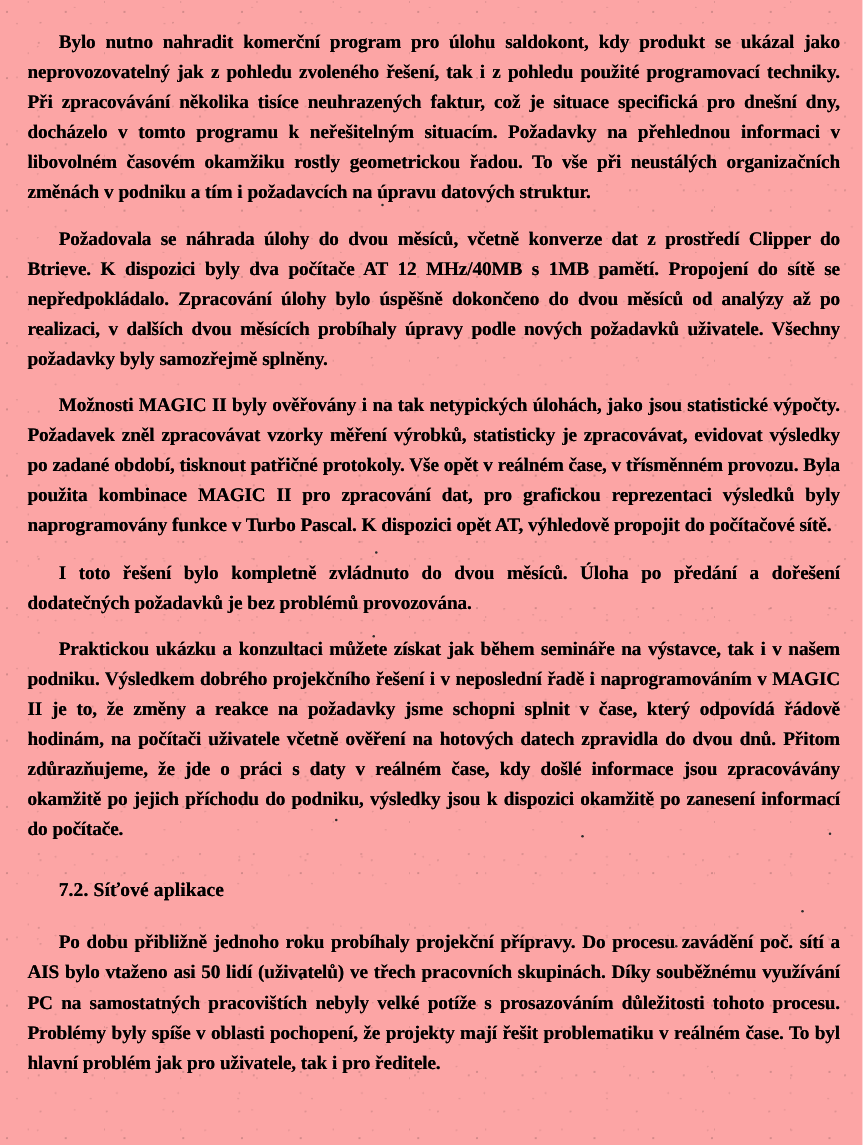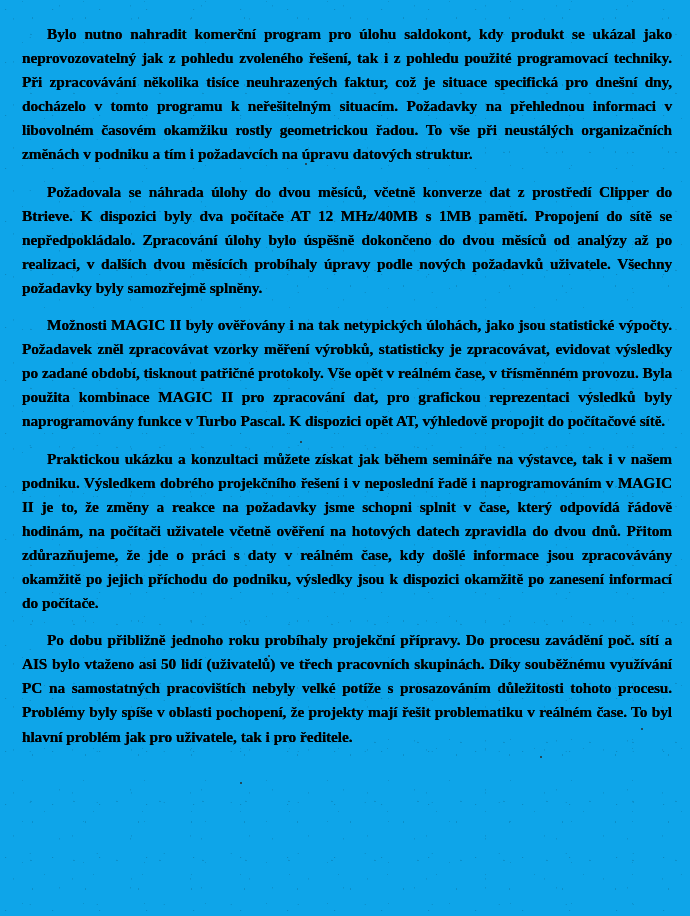--- a/index.html
+++ b/index.html
@@ -6,21 +6,21 @@
   html, body {
     margin: 0;
     padding: 0;
     background: #ffffff;
   }
 
   #page {
     position: relative;
     width: 690px;
     height: 916px;
-    background: #0ea5e9;
+    background: #fca5a5;
     overflow: hidden;
     font-family: "Liberation Serif", "DejaVu Serif", serif;
     color: #000000;
   }
 
   
   #scan-noise {
     position: absolute;
     inset: 0;
     pointer-events: none;
@@ -88,24 +88,26 @@
 <div id="page">
 
   <div id="text-block">
 
     <p class="para">Bylo nutno nahradit komerční program pro úlohu saldokont, kdy produkt se ukázal jako neprovozovatelný jak z pohledu zvoleného řešení, tak i z pohledu použité programovací techniky. Při zpracovávání několika tisíce neuhrazených faktur, což je situace specifická pro dnešní dny, docházelo v tomto programu k neřešitelným situacím. Požadavky na přehlednou informaci v libovolném časovém okamžiku rostly geometrickou řadou. To vše při neustálých organizačních změnách v podniku a tím i požadavcích na úpravu datových struktur.</p>
 
     <p class="para">Požadovala se náhrada úlohy do dvou měsíců, včetně konverze dat z prostředí Clipper do Btrieve. K dispozici byly dva počítače AT 12 MHz/40MB s 1MB pamětí. Propojení do sítě se nepředpokládalo. Zpracování úlohy bylo úspěšně dokončeno do dvou měsíců od analýzy až po realizaci, v dalších dvou měsících probíhaly úpravy podle nových požadavků uživatele. Všechny požadavky byly samozřejmě splněny.</p>
 
     <p class="para">Možnosti MAGIC II byly ověřovány i na tak netypických úlohách, jako jsou statistické výpočty. Požadavek zněl zpracovávat vzorky měření výrobků, statisticky je zpracovávat, evidovat výsledky po zadané období, tisknout patřičné protokoly. Vše opět v reálném čase, v třísměnném provozu. Byla použita kombinace MAGIC II pro zpracování dat, pro grafickou reprezentaci výsledků byly naprogramovány funkce v Turbo Pascal. K dispozici opět AT, výhledově propojit do počítačové sítě.</p>
 
+    <p class="para">I toto řešení bylo kompletně zvládnuto do dvou měsíců. Úloha po předání a dořešení dodatečných požadavků je bez problémů provozována.</p>
 
     <p class="para">Praktickou ukázku a konzultaci můžete získat jak během semináře na výstavce, tak i v našem podniku. Výsledkem dobrého projekčního řešení i v neposlední řadě i naprogramováním v MAGIC II je to, že změny a reakce na požadavky jsme schopni splnit v čase, který odpovídá řádově hodinám, na počítači uživatele včetně ověření na hotových datech zpravidla do dvou dnů. Přitom zdůrazňujeme, že jde o práci s daty v reálném čase, kdy došlé informace jsou zpracovávány okamžitě po jejich příchodu do podniku, výsledky jsou k dispozici okamžitě po zanesení informací do počítače.</p>
 
 
+    <h2 class="section-heading">7.2. Síťové aplikace</h2>
 
     <p class="para">Po dobu přibližně jednoho roku probíhaly projekční přípravy. Do procesu zavádění poč. sítí a AIS bylo vtaženo asi 50 lidí (uživatelů) ve třech pracovních skupinách. Díky souběžnému využívání PC na samostatných pracovištích nebyly velké potíže s prosazováním důležitosti tohoto procesu. Problémy byly spíše v oblasti pochopení, že projekty mají řešit problematiku v reálném čase. To byl hlavní problém jak pro uživatele, tak i pro ředitele.</p>
 
   </div>
 
   <span class="speck" style="left:305px; top:163px; width:2px; height:2px;"></span>
   <span class="speck" style="left:300px; top:441px; width:2px; height:2px;"></span>
   <span class="speck" style="left:298px; top:508px; width:2px; height:2px;"></span>
   <span class="speck" style="left:268px; top:655px; width:2px; height:2px;"></span>
   <span class="speck" style="left:465px; top:668px; width:2px; height:2px;"></span>

